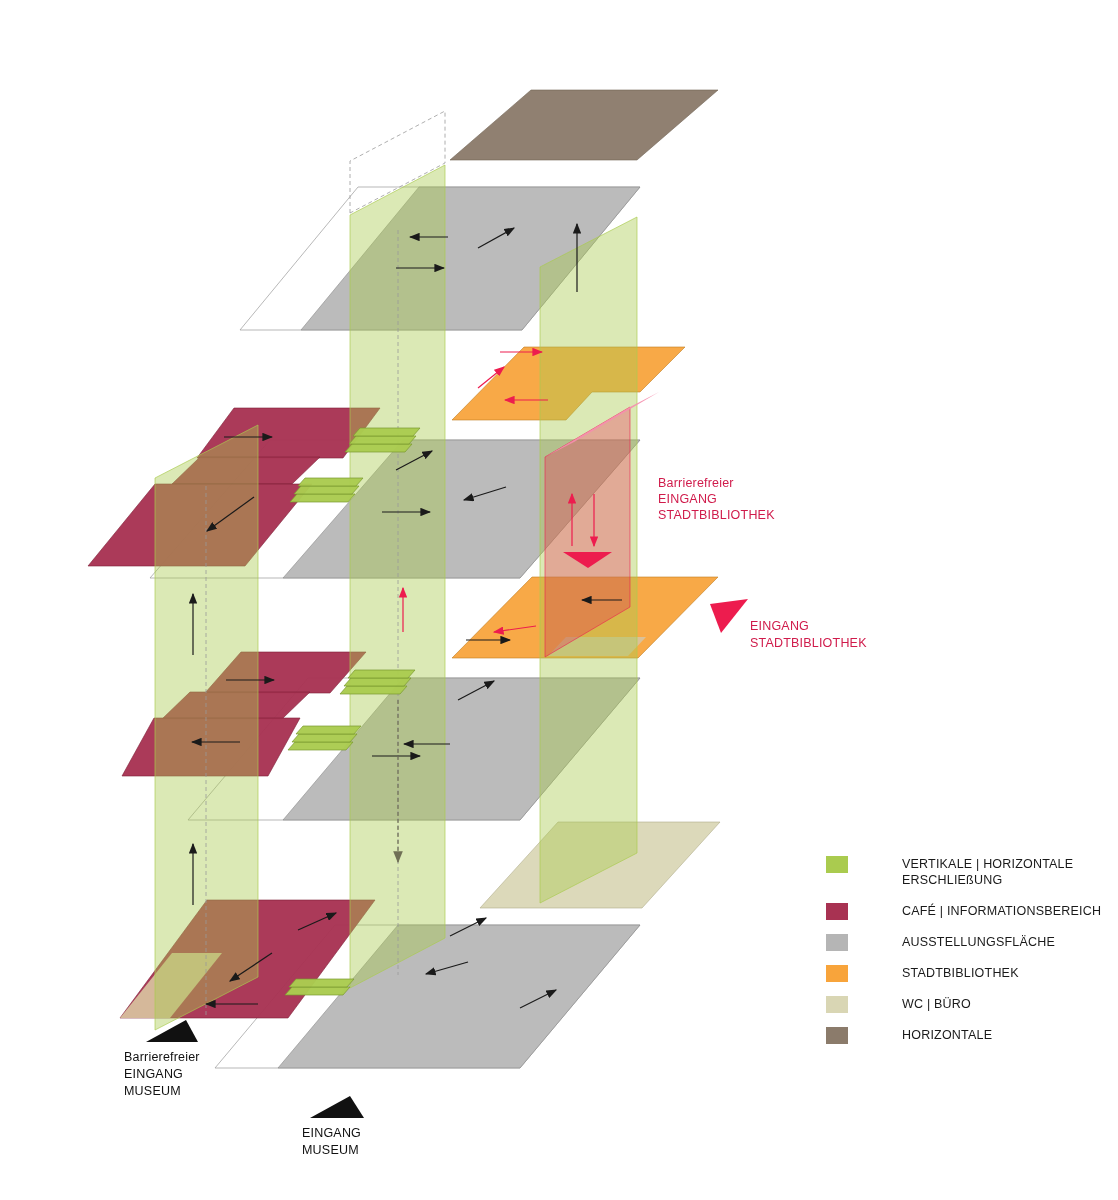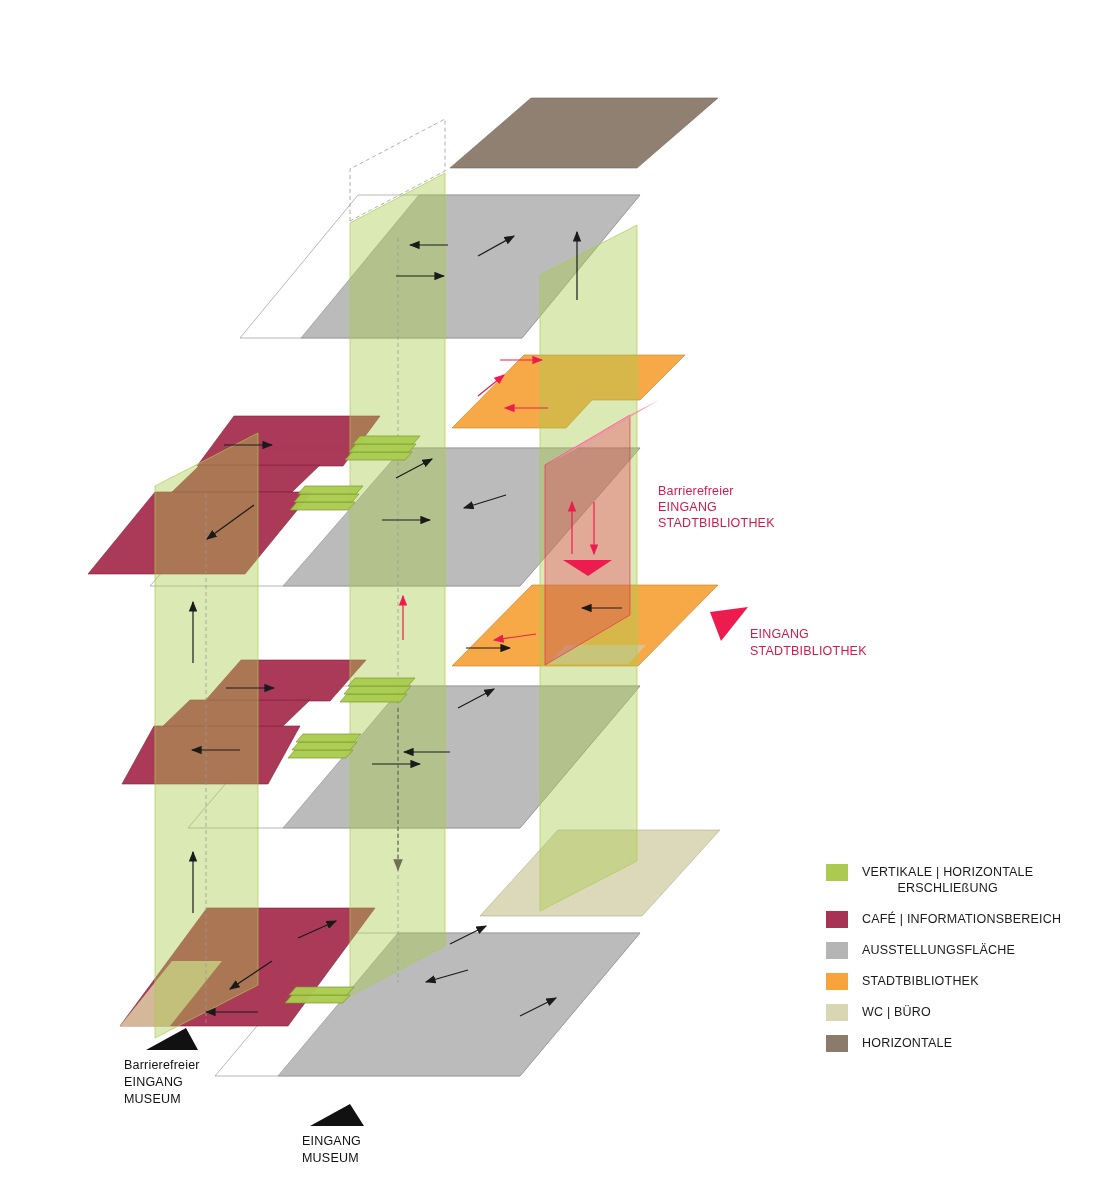--- a/index.html
+++ b/index.html
@@ -1,17 +1,17 @@
 <!DOCTYPE html>
 <html style="--c-green: #aacb4f; --c-crimson: #a83252; --c-gray: #b5b5b5; --c-orange: #f8a43b; --c-beige: #d9d6b4; --c-brown: #8b7b6b; --c-tan: #d8c3a0; --c-pink: #f58fae; --c-red: #ed1c4e; --c-crimson_text: #d01b4b;"><head>
 <meta charset="utf-8">
 <style>
   html,body{margin:0;padding:0;background:#ffffff;}
   body{width:1118px;height:1200px;position:relative;font-family:"Liberation Sans",sans-serif;overflow:hidden;}
-  .stage{position:absolute;left:0;top:8px;width:1118px;height:1049px;text-align:center;}
+  .stage{position:absolute;left:0;top:0;width:1118px;height:1049px;}
   svg{position:absolute;left:0;top:0;}
 
   
   .plane{stroke:#8a8a8a;stroke-width:.6;}
   .f-white{fill:#ffffff;stroke:#9a9a9a;stroke-width:.7;}
   .f-gray{fill:var(--c-gray);fill-opacity:.92;}
   .f-brown{fill:var(--c-brown);fill-opacity:.96;stroke:#6e6152;}
   .f-orange{fill:var(--c-orange);fill-opacity:.94;stroke:#c07c1e;}
   .f-crimson{fill:var(--c-crimson);fill-opacity:.96;stroke:#7d2038;}
   .f-beige{fill:var(--c-beige);fill-opacity:.92;stroke:#b0ad8a;}
@@ -36,21 +36,21 @@
 
   .legend{position:absolute;left:826px;top:856px;display:flex;flex-direction:column;gap:14px;}
   .lrow{display:flex;gap:14px;align-items:flex-start;}
   .sw{width:22px;height:17px;flex:0 0 auto;display:inline-block;}
   .sw-green{background:var(--c-green);}
   .sw-crimson{background:var(--c-crimson);}
   .sw-gray{background:var(--c-gray);}
   .sw-orange{background:var(--c-orange);}
   .sw-beige{background:var(--c-beige);}
   .sw-brown{background:var(--c-brown);}
-  .ltxt{display:flex;flex-direction:column;}
+  .ltxt{display:flex;flex-direction:column;margin-left:40px;}
   .lline{font-size:12.5px;color:#1a1a1a;line-height:1.3;letter-spacing:.2px;white-space:nowrap;}
   .lline:empty{display:none;}
 </style>
 </head>
 <body>
 
 <div class="stage">
 <svg width="1118" height="1200" viewBox="0 0 1118 1200">
   <defs>
     <marker id="mb" markerWidth="9" markerHeight="7" refX="8" refY="3.5" orient="auto">

